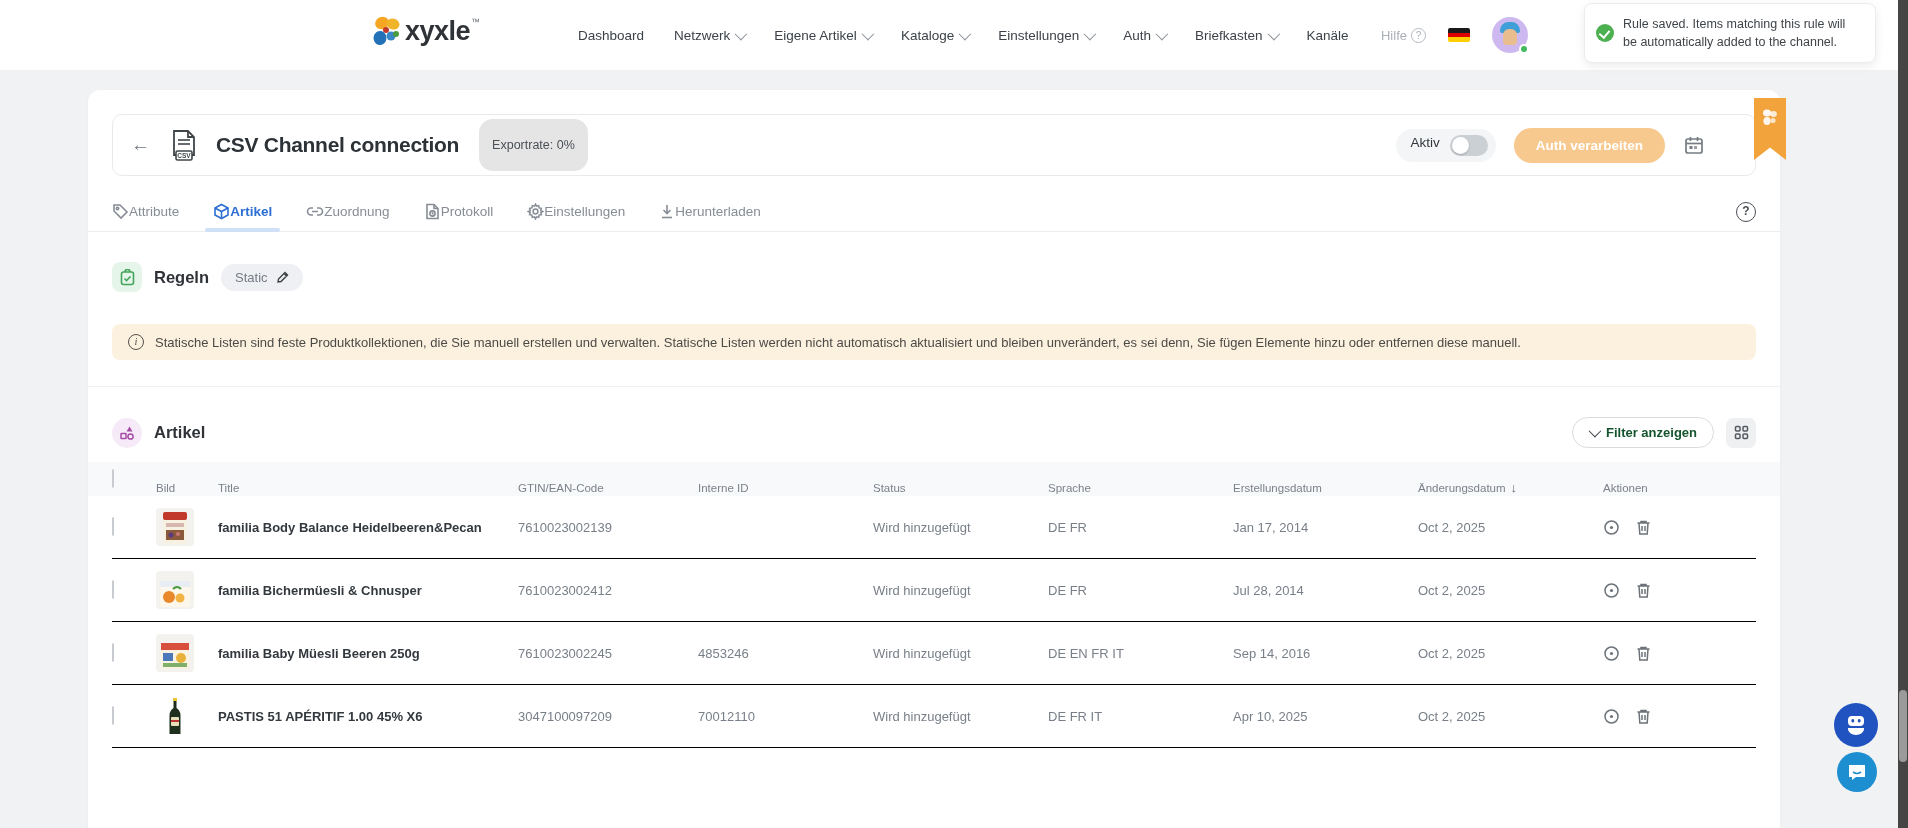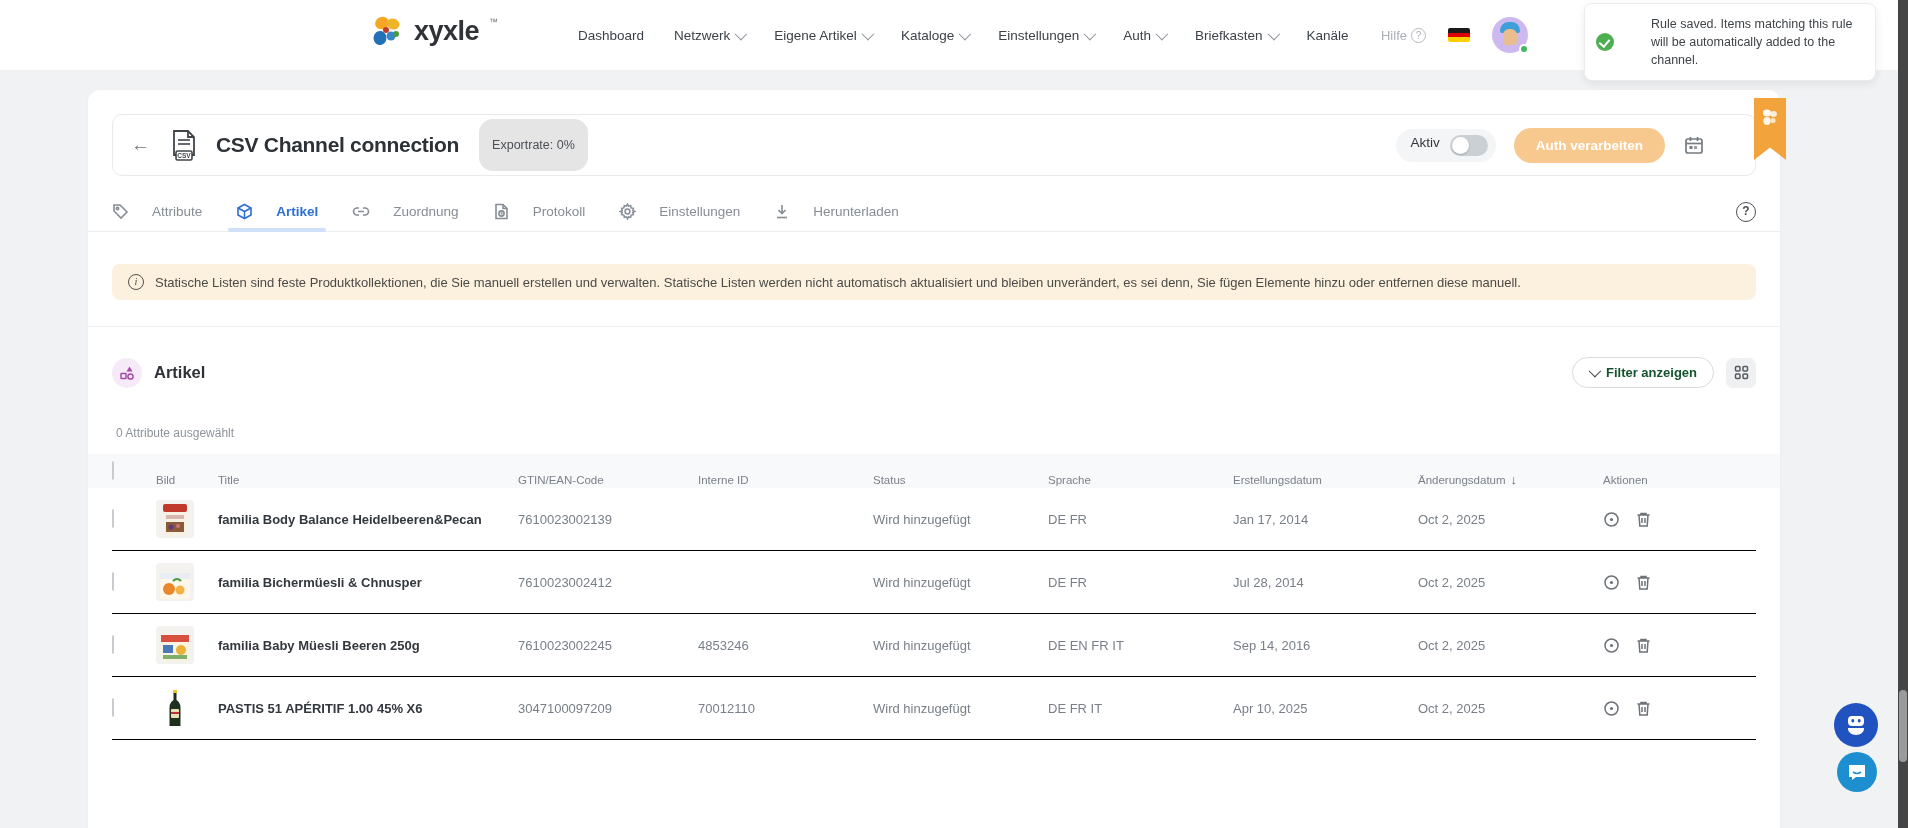--- a/index.html
+++ b/index.html
@@ -1,40 +1,40 @@
 <!DOCTYPE html>
 <html><head>
 <meta charset="utf-8">
 <style>
   * { margin:0; padding:0; box-sizing:border-box; }
   html,body { width:1908px; height:828px; overflow:hidden; }
   body { font-family:"Liberation Sans","DejaVu Sans",sans-serif; background:#f1f2f3; position:relative; color:#33383e; }
 
   
   .navbar { position:absolute; top:0; left:0; width:1908px; height:70px; background:#ffffff; z-index:5; }
-  .brand { position:absolute; left:370px; top:14px; display:flex; align-items:center; gap:10px; }
+  .brand { position:absolute; left:370px; top:14px; display:flex; align-items:center; gap:1px; }
   .brand-word { font-size:27px; font-weight:700; color:#2f3338; letter-spacing:-0.5px; }
   .brand-tm { font-size:9px; color:#6a6f75; vertical-align:top; position:relative; top:-9px; }
   .navmenu { position:absolute; left:578px; top:0; height:70px; display:flex; align-items:center; gap:30px; }
   .navitem { display:flex; align-items:center; gap:5px; font-size:13.5px; color:#3c4248; cursor:pointer; white-space:nowrap; }
   .chev { width:9px; height:9px; border-right:1.6px solid #8a9097; border-bottom:1.6px solid #8a9097; transform:rotate(45deg) translateY(-2px); display:inline-block; }
   .nav-right { position:absolute; right:380px; top:0; height:70px; display:flex; align-items:center; gap:22px; }
   .help-link { display:flex; align-items:center; gap:4px; font-size:13px; color:#aab0b6; cursor:pointer; }
   .help-q { width:15px; height:15px; border:1.4px solid #b4bac0; border-radius:50%; font-size:10px; line-height:13px; text-align:center; color:#aab0b6; }
   .flag { width:22px; height:14px; display:flex; flex-direction:column; border-radius:2px; overflow:hidden; cursor:pointer; }
   .flag div { flex:1; }
   .avatar-wrap { position:relative; width:36px; height:36px; cursor:pointer; }
   .avatar { width:36px; height:36px; border-radius:50%; background:#cdb9ef; overflow:hidden; position:relative; }
   .av-face { position:absolute; left:11px; top:12px; width:14px; height:16px; background:#e9bd8d; border-radius:6px 6px 4px 4px; }
   .av-hair { position:absolute; left:8px; top:5px; width:20px; height:11px; background:#3f9fd8; border-radius:10px 10px 3px 3px; }
   .status-dot { position:absolute; right:-1px; bottom:-1px; width:10px; height:10px; background:#43b95e; border:2px solid #fff; border-radius:50%; }
 
   
   .toast { position:absolute; left:1584px; top:3px; width:292px; background:#ffffff; border:1px solid #ececec; border-radius:8px; box-shadow:0 3px 10px rgba(0,0,0,0.08); padding:11px 14px 11px 38px; z-index:20; }
-  .toast-text { font-size:12.5px; line-height:1.45; color:#3f4449;margin-left:28px; }
+  .toast-text { font-size:12.5px; line-height:1.45; color:#3f4449; }
   .toast-check { position:absolute; left:11px; top:50%; margin-top:-9px; width:18px; height:18px; background:#4caf50; border-radius:50%; }
   .toast-check:after { content:""; position:absolute; left:5px; top:3.5px; width:5px; height:8px; border-right:2px solid #fff; border-bottom:2px solid #fff; transform:rotate(40deg); }
 
   
   .card { position:absolute; left:88px; top:90px; width:1692px; height:760px; background:#ffffff; border-radius:12px 12px 0 0; box-shadow:0 1px 3px rgba(0,0,0,0.04); padding:0 24px; }
 
   .ribbon { position:absolute; right:-6px; top:8px; width:32px; height:62px; background:#f2a33c; clip-path:polygon(0 0,100% 0,100% 100%,50% 80%,0 100%); z-index:4; display:flex; justify-content:center; padding-top:10px; }
 
   .head-box { margin-top:24px; height:62px; border:1px solid #e8eaed; border-radius:10px; display:flex; align-items:center; padding:0 20px 0 18px; position:relative; }
   .back-arrow { font-size:19px; color:#6f757c; cursor:pointer; margin-right:16px; }
@@ -42,21 +42,21 @@
   .rate-badge { margin-left:20px; background:#e5e5e5; color:#4b5056; font-size:12.5px; padding:19px 13px; border-radius:14px; }
   .head-right { margin-left:auto; display:flex; align-items:center; gap:18px; padding-right:30px; }
   .aktiv-pill { display:flex; align-items:flex-start; gap:10px; background:#f4f5f6; border-radius:18px; padding:6px 8px 6px 14px; }
   .aktiv-label { font-size:13.5px; color:#33383e; }
   .toggle { width:38px; height:21px; background:#cbd0d5; border-radius:11px; position:relative; cursor:pointer; }
   .toggle-knob { position:absolute; left:2px; top:2px; width:17px; height:17px; background:#ffffff; border-radius:50%; box-shadow:0 1px 2px rgba(0,0,0,0.2); }
   .process-btn { background:#f8c98f; color:#ffffff; border:none; font-size:13.5px; font-weight:700; padding:10px 22px; border-radius:20px; cursor:pointer; font-family:inherit; }
 
   
   .tabs-row { margin:0 -24px; padding:0 24px; height:40px; display:flex; align-items:center; gap:34px; border-bottom:1px solid #ebedf0; position:relative; margin-top:16px; }
-  .tab { display:flex; align-items:center; gap:23px; font-size:13.5px; color:#878d95; cursor:pointer; height:100%; position:relative; }
+  .tab { display:flex; align-items:center; gap:0; font-size:13.5px; color:#878d95; cursor:pointer; height:100%; position:relative; }
   .tab.active { color:#2e6fd3; font-weight:700; }
   .tab.active:after { content:""; position:absolute; left:-8px; right:-8px; bottom:-1px; height:4px; background:#cfe0f7; border-radius:3px; }
   .tab svg { stroke:#878d95; }
   .tab.active svg { stroke:#2e6fd3; }
   .tab-help { position:absolute; right:24px; width:20px; height:20px; border:1.6px solid #4a4f55; border-radius:50%; text-align:center; font-size:12px; line-height:17px; font-weight:700; color:#4a4f55; cursor:pointer; }
 
   
   .rules-row { margin-top:30px; display:flex; align-items:center; gap:12px; }
   .rules-icon { width:30px; height:30px; background:#e6f5e9; border-radius:8px; display:flex; align-items:center; justify-content:center; }
   .section-title { font-size:16.5px; font-weight:700; color:#2f3338; }
@@ -253,20 +253,36 @@
     <div class="tab">
       <svg width="16" height="17" viewBox="0 0 16 17" fill="none" stroke-width="1.6">
           <path d="M8 2 v8 M4.5 7 L8 10.5 11.5 7"></path>
           <line x1="3" y1="14.5" x2="13" y2="14.5"></line>
         </svg>
       <span>Herunterladen</span>
     </div>
     <div class="tab-help">?</div>
   </div>
 
+  <div class="rules-row">
+    <div class="rules-icon">
+      <svg width="17" height="17" viewBox="0 0 17 17" fill="none" stroke="#43a45c" stroke-width="1.6">
+          <rect x="2.5" y="3" width="12" height="12.5" rx="2"></rect>
+          <path d="M6 3 a2.5 2.5 0 0 1 5 0"></path>
+          <path d="M5.5 9.5 l2 2 4-4"></path>
+        </svg>
+    </div>
+    <span class="section-title">Regeln</span>
+    <div class="static-pill">
+      <span class="static-label">Static</span>
+      <svg width="13" height="13" viewBox="0 0 13 13" fill="none" stroke="#3c4043" stroke-width="1.4">
+          <path d="M2 11 l.5-3 L9 1.5 l2.5 2.5 -6.5 6.5 z M8 2.5 l2.5 2.5"></path>
+        </svg>
+    </div>
+  </div>
 
   <div class="banner">
     <span class="info-circ">i</span>
     <span class="banner-text">Statische Listen sind feste Produktkollektionen, die Sie manuell erstellen und verwalten. Statische Listen werden nicht automatisch aktualisiert und bleiben unverändert, es sei denn, Sie fügen Elemente hinzu oder entfernen diese manuell.</span>
   </div>
 
   <div class="sep"></div>
 
   <div class="articles-row">
     <div class="articles-icon">
@@ -286,21 +302,20 @@
         <svg width="15" height="15" viewBox="0 0 15 15" fill="none" stroke="#555a60" stroke-width="1.5">
           <rect x="1.5" y="1.5" width="4.5" height="4.5" rx="1"></rect>
             <rect x="9" y="1.5" width="4.5" height="4.5" rx="1"></rect>
           <rect x="1.5" y="9" width="4.5" height="4.5" rx="1"></rect>
             <rect x="9" y="9" width="4.5" height="4.5" rx="1"></rect>
         </svg>
       </button>
     </div>
   </div>
 
-  <div class="sel-info">0 Attribute ausgewählt</div>
 
   <div class="tgrid thead">
     <div><span class="cbx"></span></div>
     <div class="th">Bild</div>
     <div class="th">Title</div>
     <div class="th">GTIN/EAN-Code</div>
     <div class="th">Interne ID</div>
     <div class="th">Status</div>
     <div class="th">Sprache</div>
     <div class="th">Erstellungsdatum</div>

